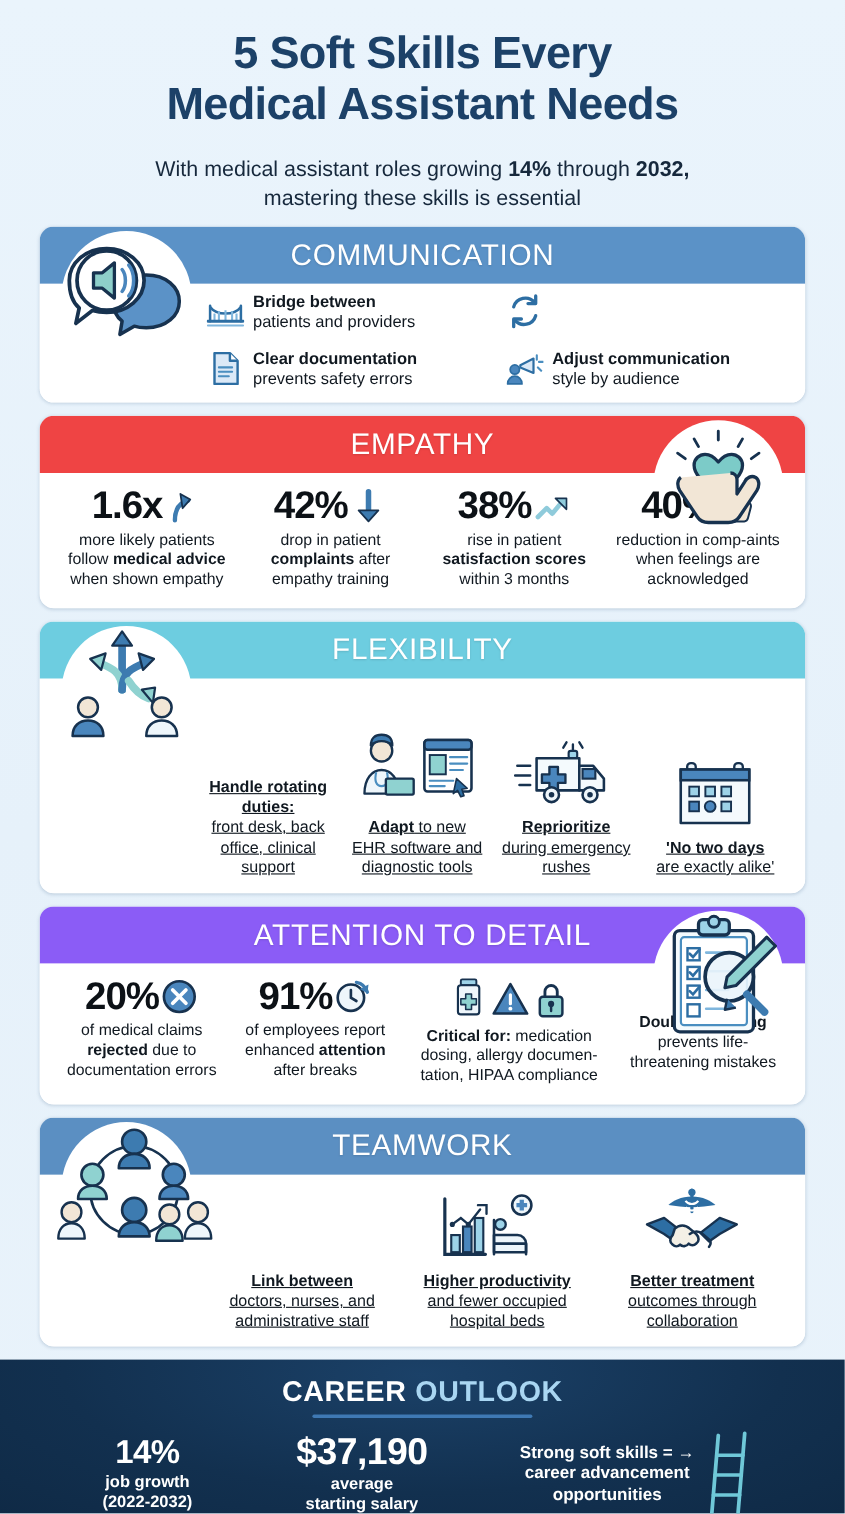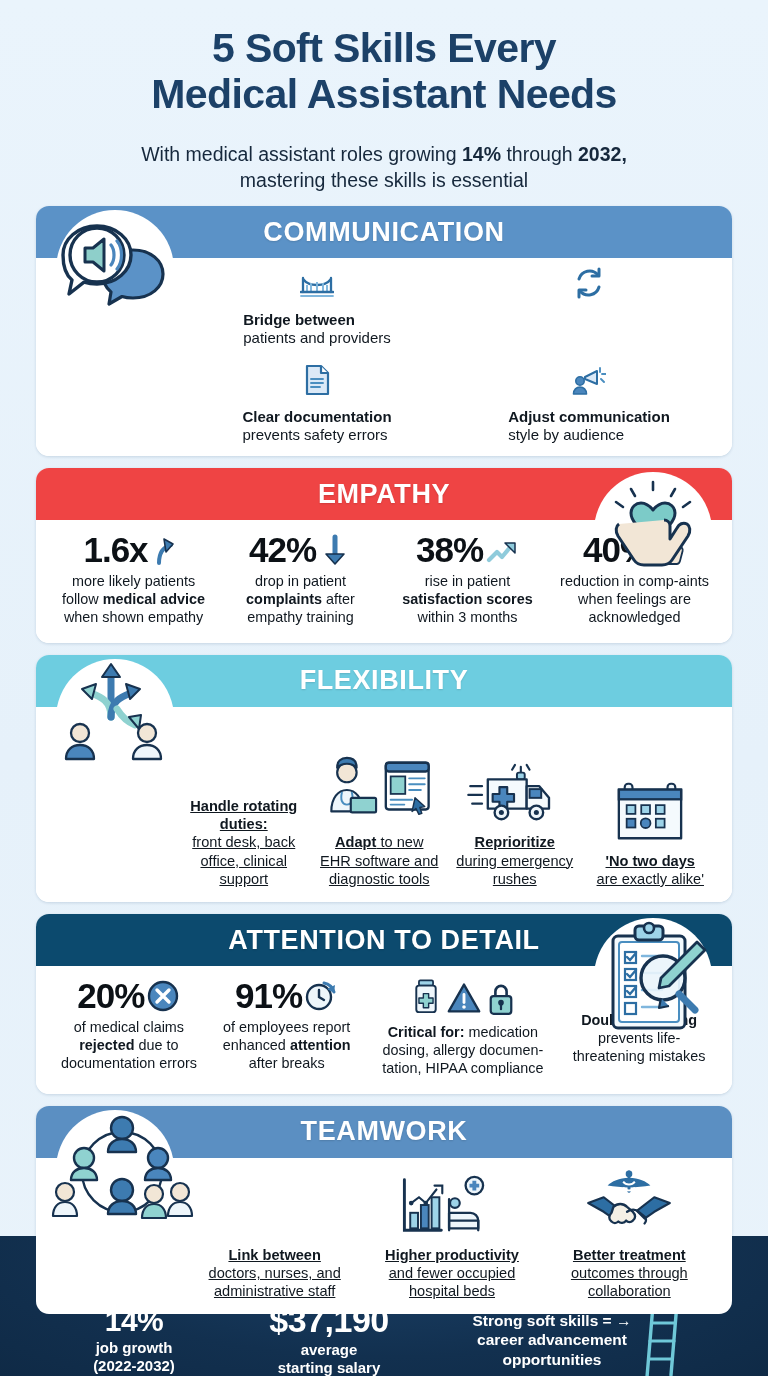--- a/index.html
+++ b/index.html
@@ -32,21 +32,21 @@
   .card {
     position: relative; border-radius: 13px; overflow: hidden;
     background: #ffffff;
     box-shadow: 0 1px 3px rgba(30,70,110,.17);
   }
   .card-head {
     position: relative; height: 52px;
     display: flex; align-items: center; justify-content: center;
   }
   .card-head .ttl {
-    font-size: 27px; font-weight: 700; color: #ffffff;
+    font-size: 27px; font-weight: 400; color: #ffffff;
     letter-spacing: 0.6px; text-shadow: 0 1px 2px rgba(0,0,0,.13);
     position: relative; z-index: 3;
   }
   
   .bump {
     position: absolute; top: 4px; width: 118px; height: 118px;
     background: #ffffff; border-radius: 50%; z-index: 2;
   }
   .bump.left  { left: 20px; }
   .bump.right { right: 20px; }
@@ -56,21 +56,21 @@
     position: absolute; top: 8px; width: 120px; height: 112px; z-index: 4;
     display: flex; align-items: center; justify-content: center;
   }
   .bigicon.left  { left: 19px; }
   .bigicon.right { right: 19px; }
   .bigicon svg { width: 100%; height: 100%; }
 
   
   .comm-body { display: flex; padding-left: 152px; padding-top: 6px; padding-bottom: 12px; }
   .comm-grid { flex: 1; display: grid; grid-template-columns: 1fr 1fr; gap: 14px 14px; }
-  .bullet { display: flex; align-items: center; gap: 8px; flex-direction: column; }
+  .bullet { display: flex; align-items: flex-end; gap: 8px; }
   .bullet .bi { flex: 0 0 auto; width: 34px; height: 38px; }
   .bullet .bi svg { width: 100%; height: 100%; }
   .bullet .bt { font-size: 15px; line-height: 1.2; color: #101820; padding-top: 1px; }
   .bullet .bt b { font-weight: 800; }
 
   
   .stats { display: flex; align-items: flex-start; }
   .stat { flex: 1; padding: 2px 5px; text-align: center; }
   .stat .num {
     display: flex; align-items: center; justify-content: center; gap: 2px;
@@ -377,21 +377,21 @@
             <div class="cap">
               <b>'No two days</b><br>
               <span>are exactly alike'</span>
             </div>
           </div>
         </div>
       </div>
     </div>
 
     <div class="card">
-      <div class="card-head" style="background:#0c4a6e">
+      <div class="card-head" style="background:#8b5cf6">
         <div class="bump right"></div>
         <div class="ttl">ATTENTION TO DETAIL</div>
       </div>
       <div class="bigicon right" style="top:6px;height:116px">
         <svg viewBox="0 0 120 116">
           <rect x="20" y="16" width="72" height="92" rx="5" fill="#f4fafd" stroke="#17324f" stroke-width="3"></rect>
           <rect x="26" y="22" width="60" height="80" rx="3" fill="#fff" stroke="#4a8ec0" stroke-width="2"></rect>
           <rect x="42" y="6" width="28" height="14" rx="4" fill="#9dd3e8" stroke="#17324f" stroke-width="3"></rect>
           <circle cx="56" cy="8" r="5" fill="#9dd3e8" stroke="#17324f" stroke-width="2.6"></circle>
           <rect x="32" y="32" width="11" height="11" fill="#fff" stroke="#2d6ea3" stroke-width="2.2"></rect>

